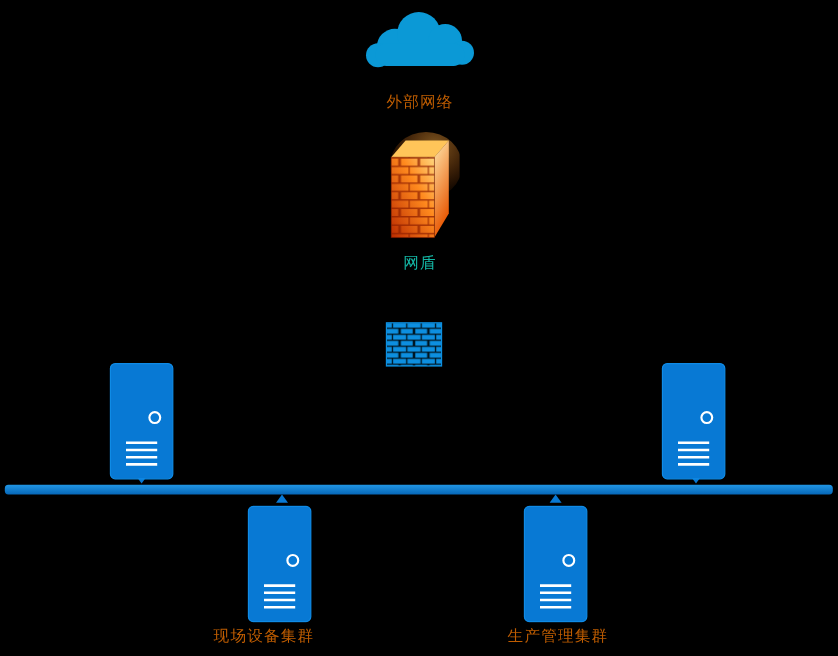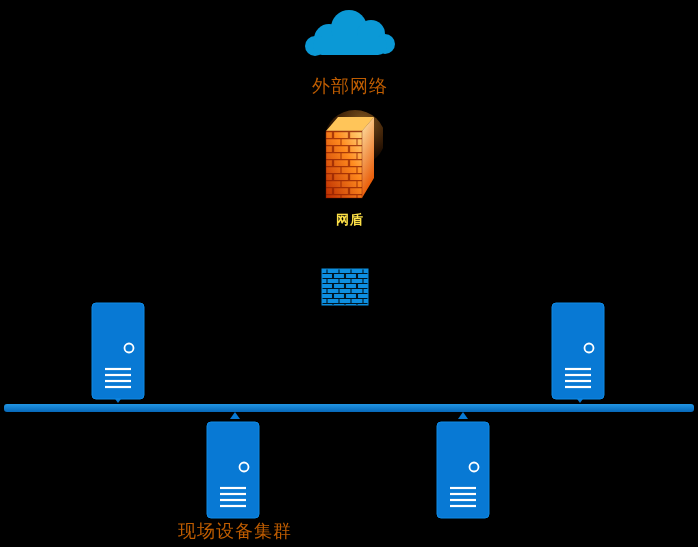--- a/index.html
+++ b/index.html
@@ -3,43 +3,43 @@
 <meta charset="utf-8">
 <style>
   html,body{margin:0;padding:0;background:#000;}
   .canvas{
     position:relative;width:698px;height:547px;background:#000;
     overflow:hidden;font-family:"DejaVu Sans","Liberation Sans",sans-serif;
   }
   .node{position:absolute;}
   .label{
     position:absolute;text-align:center;color:#BE5C00;
-    font-size:18px;line-height:14px;letter-spacing:1px;white-space:nowrap;
+    font-size:13px;line-height:14px;letter-spacing:1px;white-space:nowrap;
   }
-  .label-shield{color:#fde047;font-weight:bold;font-size:13px;}
+  .label-shield{color:#14b8a6;font-weight:normal;font-size:13px;}
   
   .pos-cloud{left:299px;top:6px;width:102px;height:54px;}
   .pos-lbl-ext{left:250px;top:79px;width:200px;}
   
   .pos-fw3d{left:317px;top:110px;width:66px;height:96px;}
   .pos-lbl-shield{left:250px;top:213px;width:200px;}
   
   .pos-wall{left:321px;top:268px;width:48px;height:38px;}
   .pos-lbl-wall{left:250px;top:319px;width:200px;}
   
   .bus{
     left:4px;top:404px;width:690px;height:8px;border-radius:3px;
     background:linear-gradient(#2196E4,#0667B8);
   }
   
   .pos-srv-tl{left:91px;top:302px;width:54px;height:98px;}
   .pos-srv-tr{left:551px;top:302px;width:54px;height:98px;}
   .pos-srv-bl{left:206px;top:421px;width:54px;height:98px;}
   .pos-srv-br{left:436px;top:421px;width:54px;height:98px;}
-  .pos-lbl-bl{left:160px;top:524px;width:150px;}
+  .pos-lbl-bl{left:145px;top:524px;width:150px;}
   .pos-lbl-br{left:390px;top:524px;width:150px;}
   
   .tri{position:absolute;width:0;height:0;}
   .tri-down{border-left:5px solid transparent;border-right:5px solid transparent;border-top:7px solid #0879D4;}
   .tri-up{border-left:5px solid transparent;border-right:5px solid transparent;border-bottom:7px solid #0879D4;}
   .pos-tri-tl{left:113px;top:396px;}
   .pos-tri-tr{left:575px;top:396px;}
   .pos-tri-bl{left:230px;top:412px;}
   .pos-tri-br{left:458px;top:412px;}
   svg{display:block;width:100%;height:100%;}
@@ -144,14 +144,15 @@
         <use href="#server-sym"></use>
       </svg>
   </div>
   <div class="node pos-srv-br">
     <svg viewBox="0 0 54 98">
         <use href="#server-sym"></use>
       </svg>
   </div>
 
   <div class="label pos-lbl-bl">现场设备集群</div>
+  <div class="label pos-lbl-br">生产管理集群</div>
 
 </div>
 
 </body></html>

